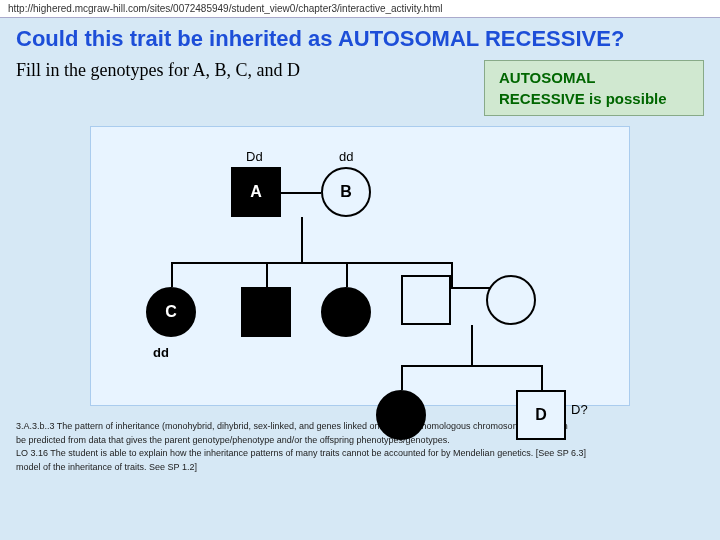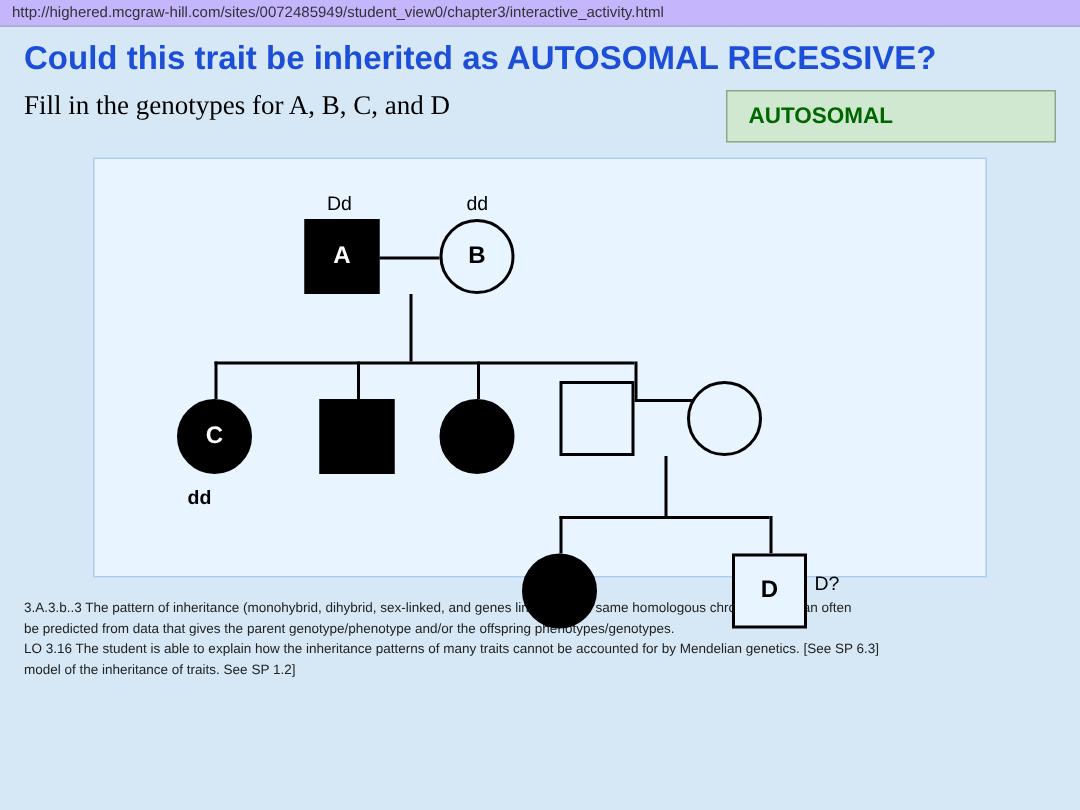--- a/index.html
+++ b/index.html
@@ -9,21 +9,21 @@
       background: #d6e8f5;
       font-family: Arial, sans-serif;
       font-size: 13px;
       overflow: hidden;
       position: relative;
     }
     #url-bar {
       font-size: 10px;
       color: #333;
       padding: 3px 8px;
-      background: #c4b5fd;
+      background: #ffffff;
       border-bottom: 1px solid #aac;
     }
     #main-content {
       padding: 8px 16px;
     }
     #question-title {
       font-size: 22px;
       font-weight: bold;
       margin-bottom: 8px;
       color: #1d4ed8;
@@ -47,21 +47,21 @@
       font-weight: bold;
       color: #006600;
       text-align: left;
       line-height: 1.4;
       min-width: 220px;
     }
     #pedigree-container {
       background: #e8f4ff;
       border: 1px solid #aaccee;
       margin: 0 auto;
-      width: 596px;
+      width: 540px;
       height: 280px;
       position: relative;
     }
     
     .square {
       position: absolute;
       background: #000;
       border: 2px solid #000;
     }
     .circle {
@@ -124,20 +124,21 @@
   <span>http://highered.mcgraw-hill.com/sites/0072485949/student_view0/chapter3/interactive_activity.html</span>
 </div>
 
 <div id="main-content">
   <div id="question-title">Could this trait be inherited as AUTOSOMAL RECESSIVE?</div>
 
   <div id="fill-line">
     <div id="fill-label">Fill in the genotypes for A, B, C, and D</div>
     <div id="answer-box">
       <div>AUTOSOMAL</div>
+      <div>RECESSIVE is possible</div>
     </div>
   </div>
 
   <div id="pedigree-container">
 
     <div class="genotype-label" style="left: 155px; top: 22px;">Dd</div>
 
     <div class="genotype-label" style="left: 248px; top: 22px;">dd</div>
 
     <div class="square" style="left: 140px; top: 40px; width: 50px; height: 50px;">

